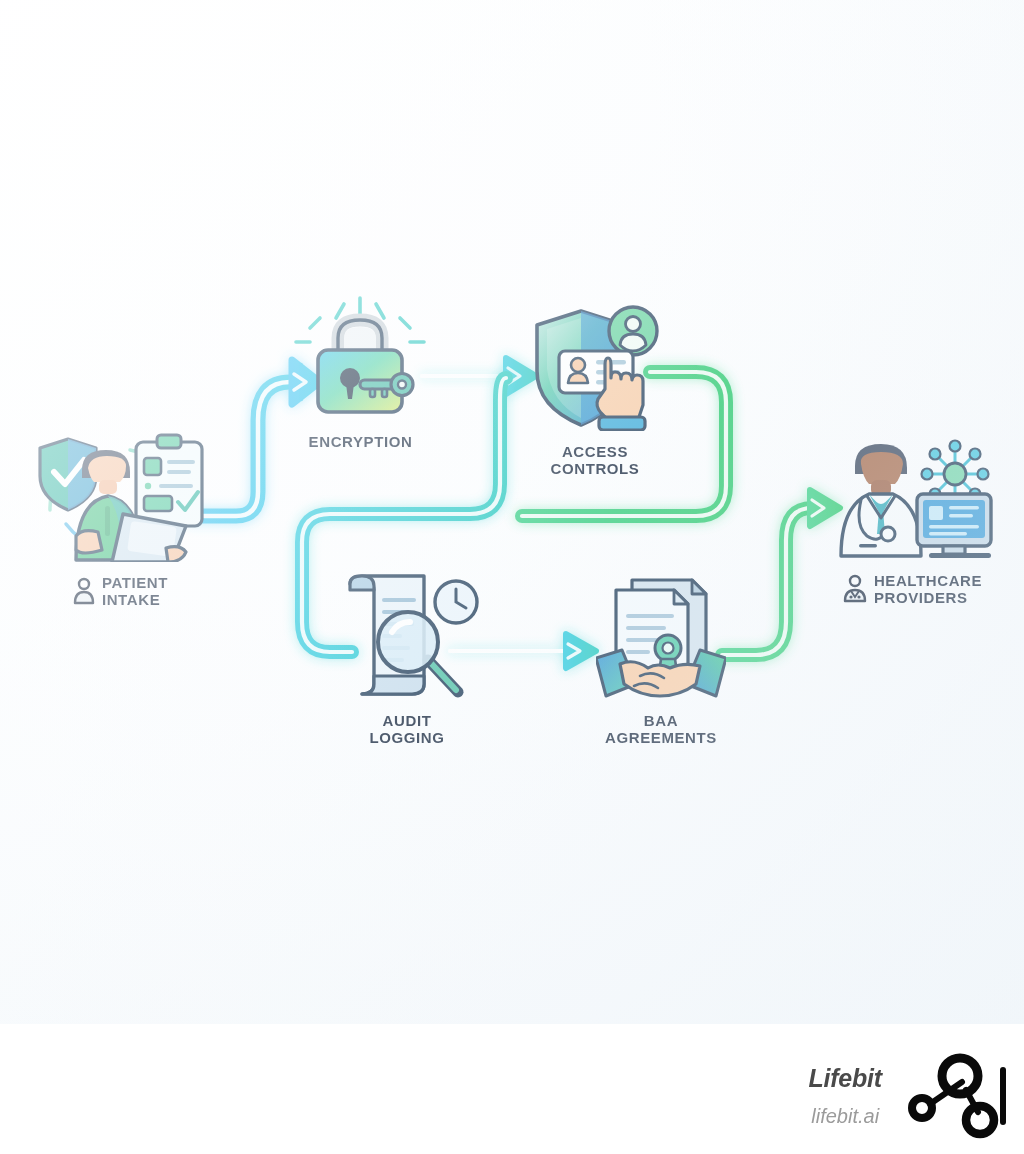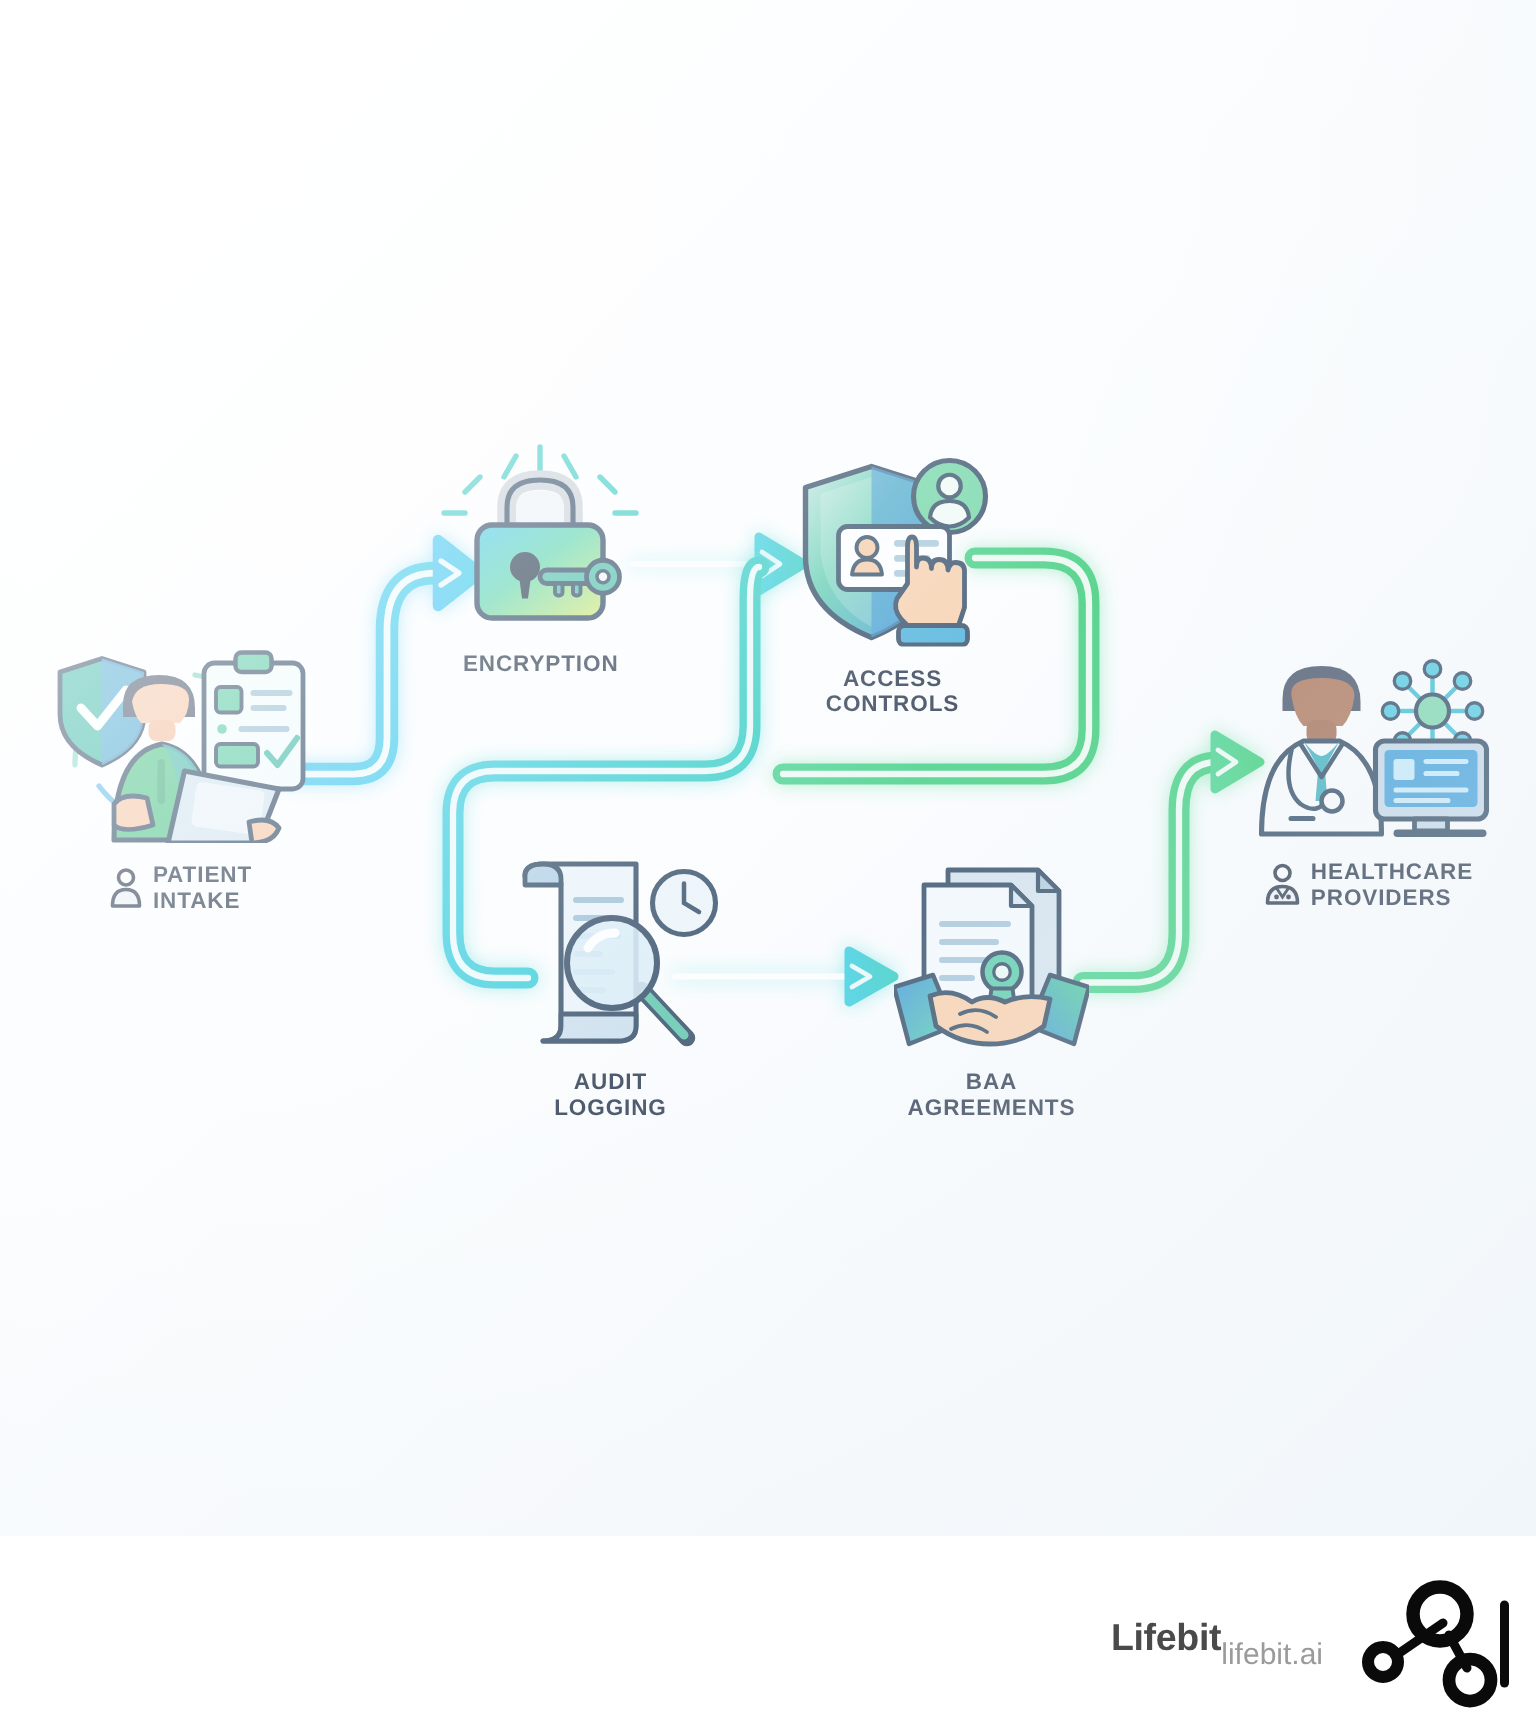--- a/index.html
+++ b/index.html
@@ -26,21 +26,21 @@
 
   
   #footer{
     position:absolute;left:0;top:1024px;width:1024px;height:130px;
     background:#ffffff;
   }
   #brand{
     position:absolute;right:16px;top:26px;
     display:flex;align-items:center;gap:18px;
   }
-  #brandtext{display:flex;flex-direction:row;align-items:flex-start;line-height:1.05;}
+  #brandtext{display:flex;flex-direction:column;align-items:center;line-height:1.05;font-style:italic;}
   #brandname{font-size:25px;font-weight:bold;color:#4a4a4a;letter-spacing:-.2px;}
   #brandurl{font-size:20px;color:#9b9b9b;margin-top:14px;}
 
   
   #wires{position:absolute;left:0;top:0;width:1024px;height:1024px;}
 
   
   .node{position:absolute;display:flex;flex-direction:column;align-items:center;}
   .art{position:relative;}
   .caption{

